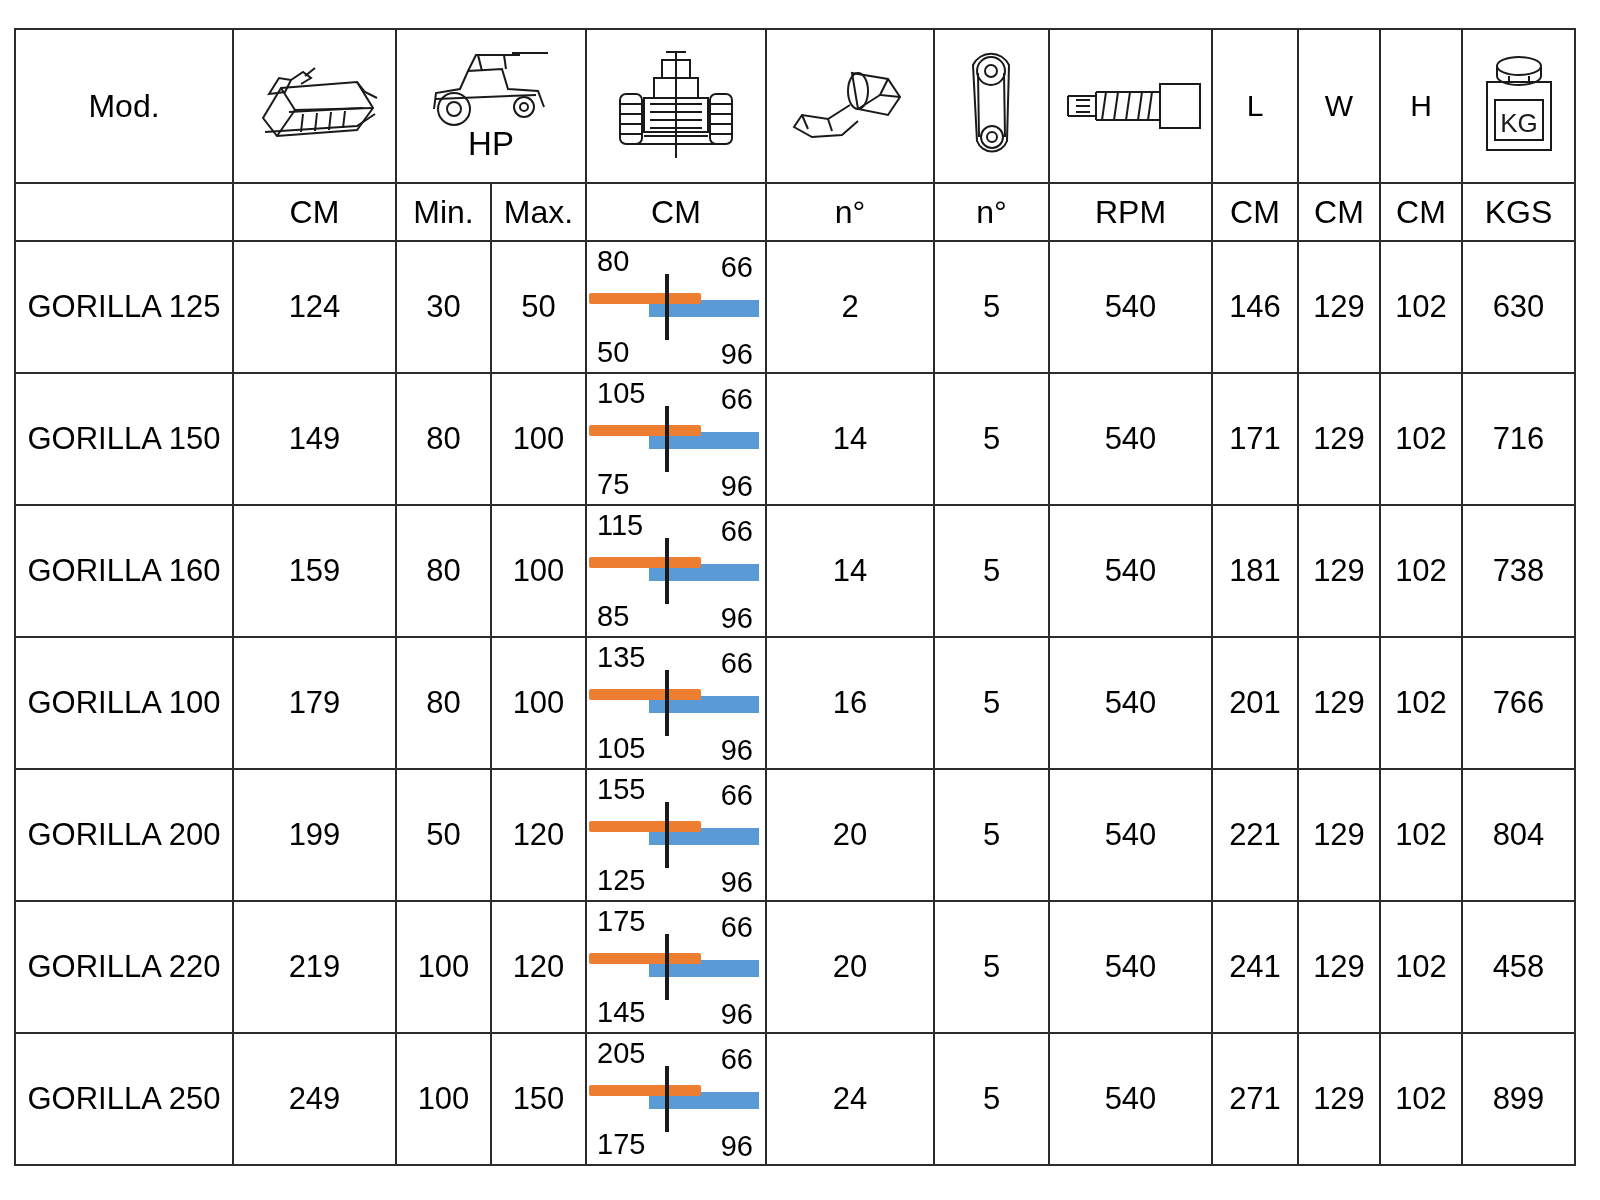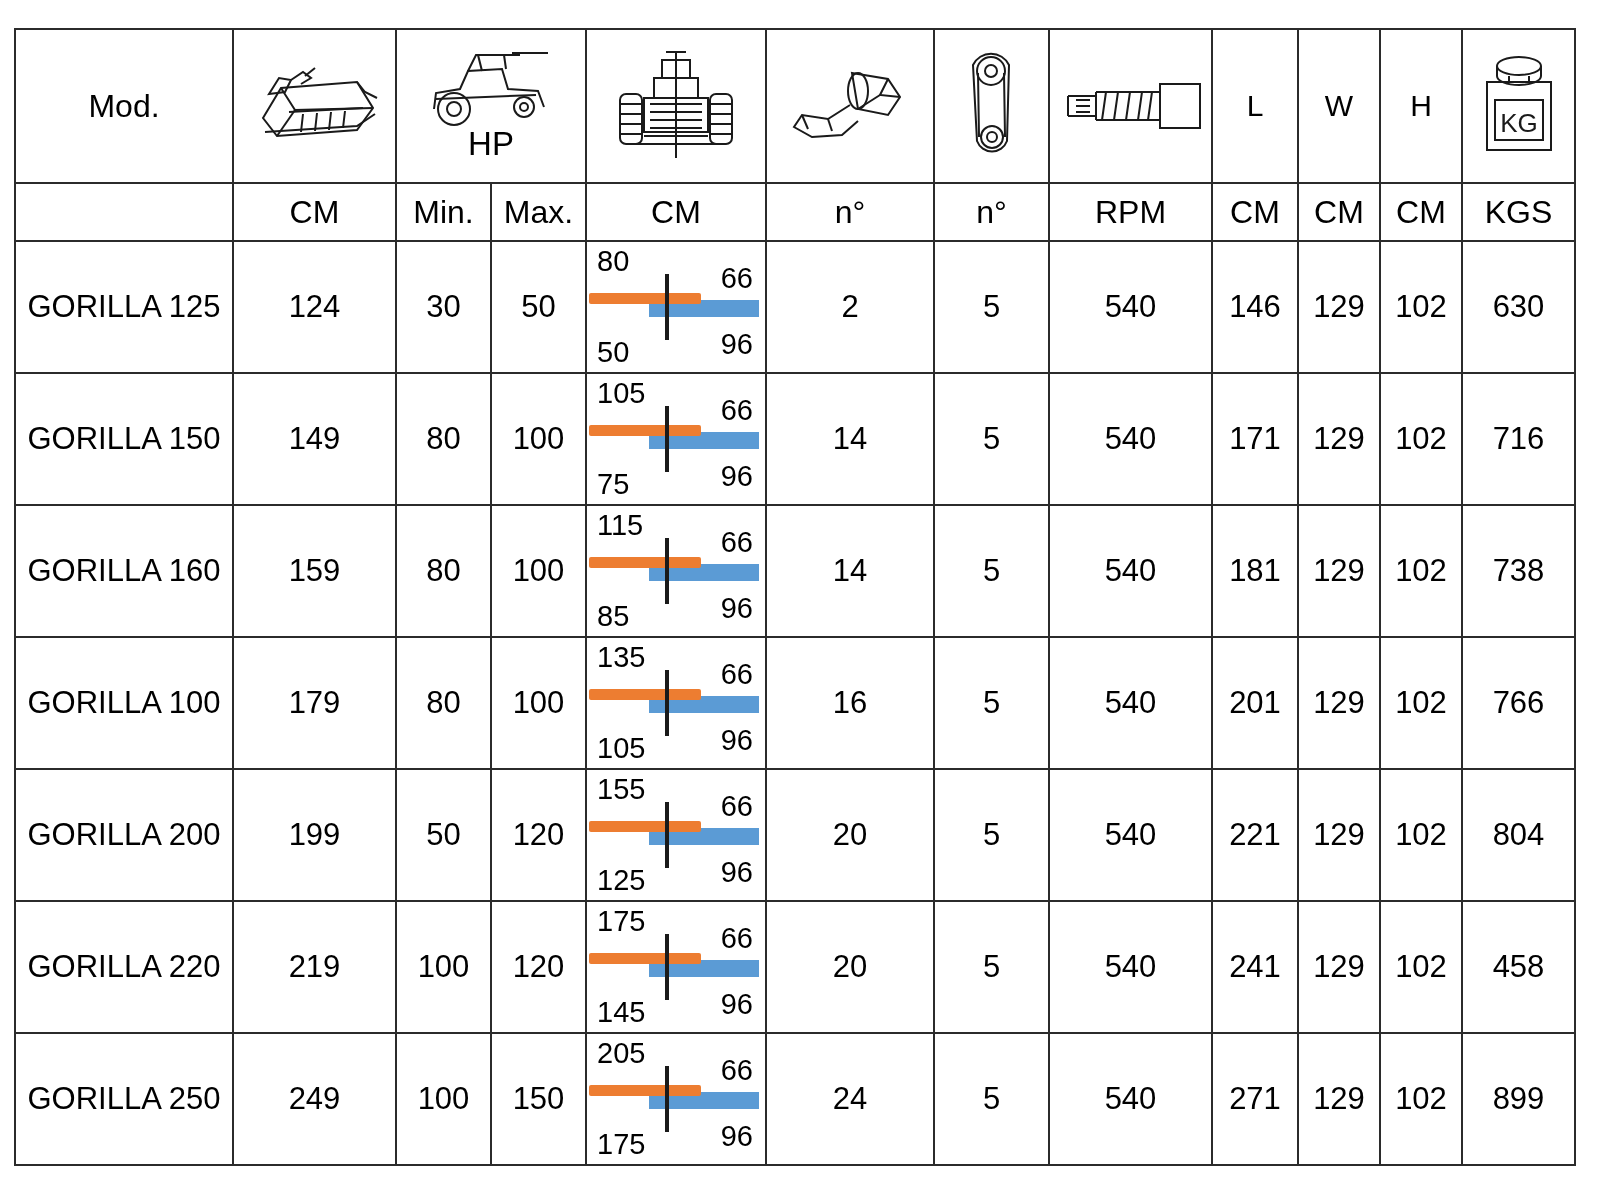--- a/index.html
+++ b/index.html
@@ -81,23 +81,23 @@
     width: 178px;
     height: 126px;
     margin: 0 auto;
   }
   .range-box .num {
     position: absolute;
     font-size: 29px;
     line-height: 1;
   }
   .range-box .tl { left: 10px;  top: 3px; }
-  .range-box .tr { right: 12px; top: 20px; }
+  .range-box .tr { right: 12px; top: 9px; }
   .range-box .bl { left: 10px;  bottom: 3px; }
-  .range-box .br { right: 12px; bottom: 11px; text-align: center; }
+  .range-box .br { right: 12px; bottom: 1px; text-align: center; }
   .range-box .blue-bar {
     position: absolute;
     left: 62px;
     top: 56px;
     width: 110px;
     height: 17px;
     background: #5b9bd5;
   }
   .range-box .orange-bar {
     position: absolute;

